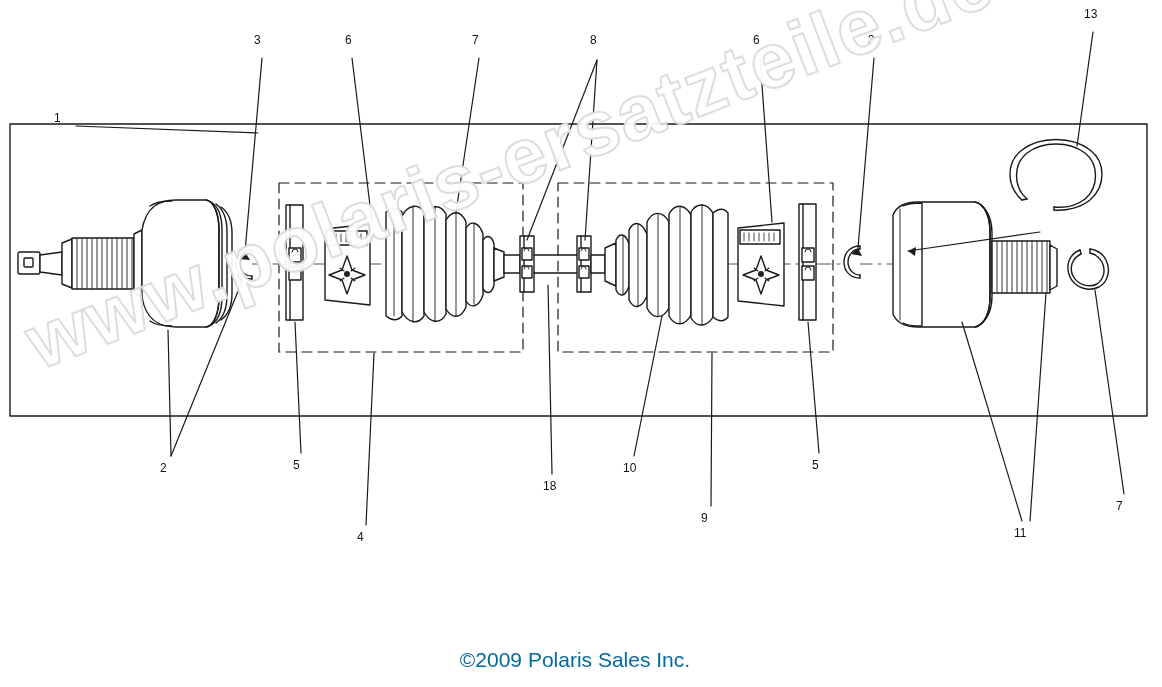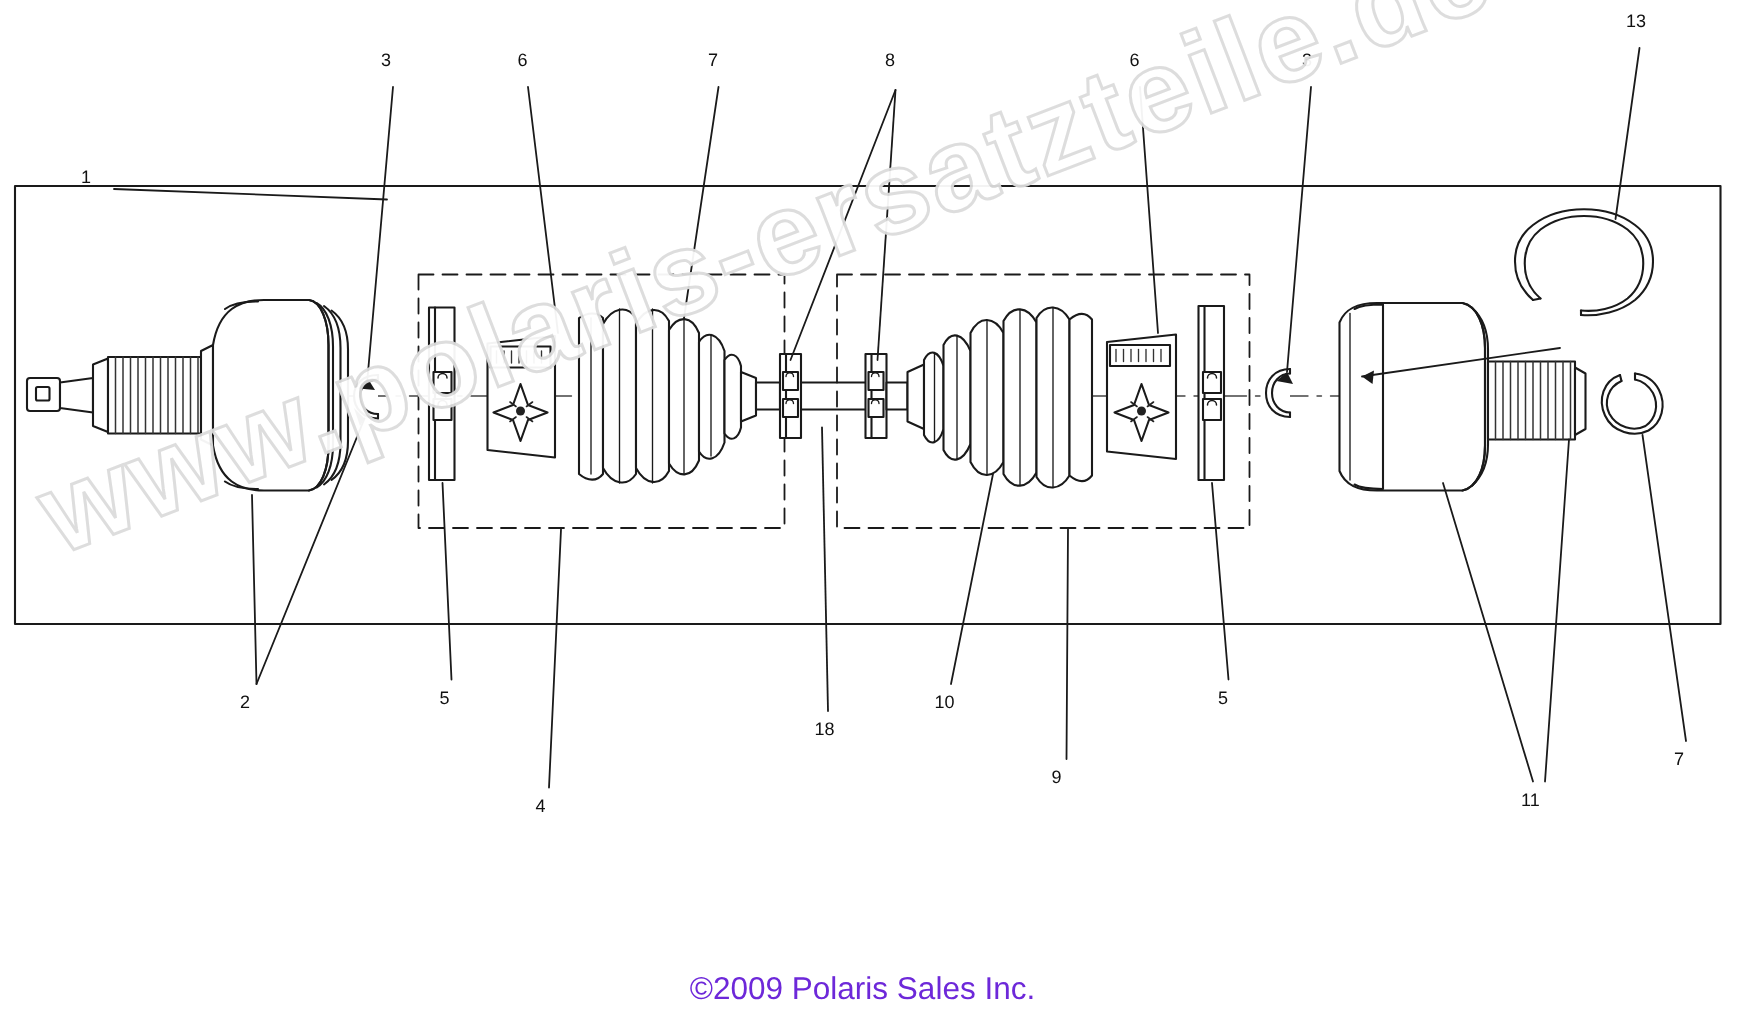--- a/index.html
+++ b/index.html
@@ -19,21 +19,21 @@
     font-family:"Liberation Sans", sans-serif;
     white-space:nowrap;
     line-height:1;
   }
   .copyright{
     position:absolute;
     left:0;right:12px;
     top:648px;
     text-align:center;
     font-size:21px;
-    color:#6d28d9;
+    color:#0369a1;
     font-family:"Liberation Sans", sans-serif;
   }
   .watermark{
     position:absolute;
     left:30px;
     top:300px;
     width:1130px;
     transform:rotate(-21deg);
     transform-origin:left center;
     font-size:78px;

